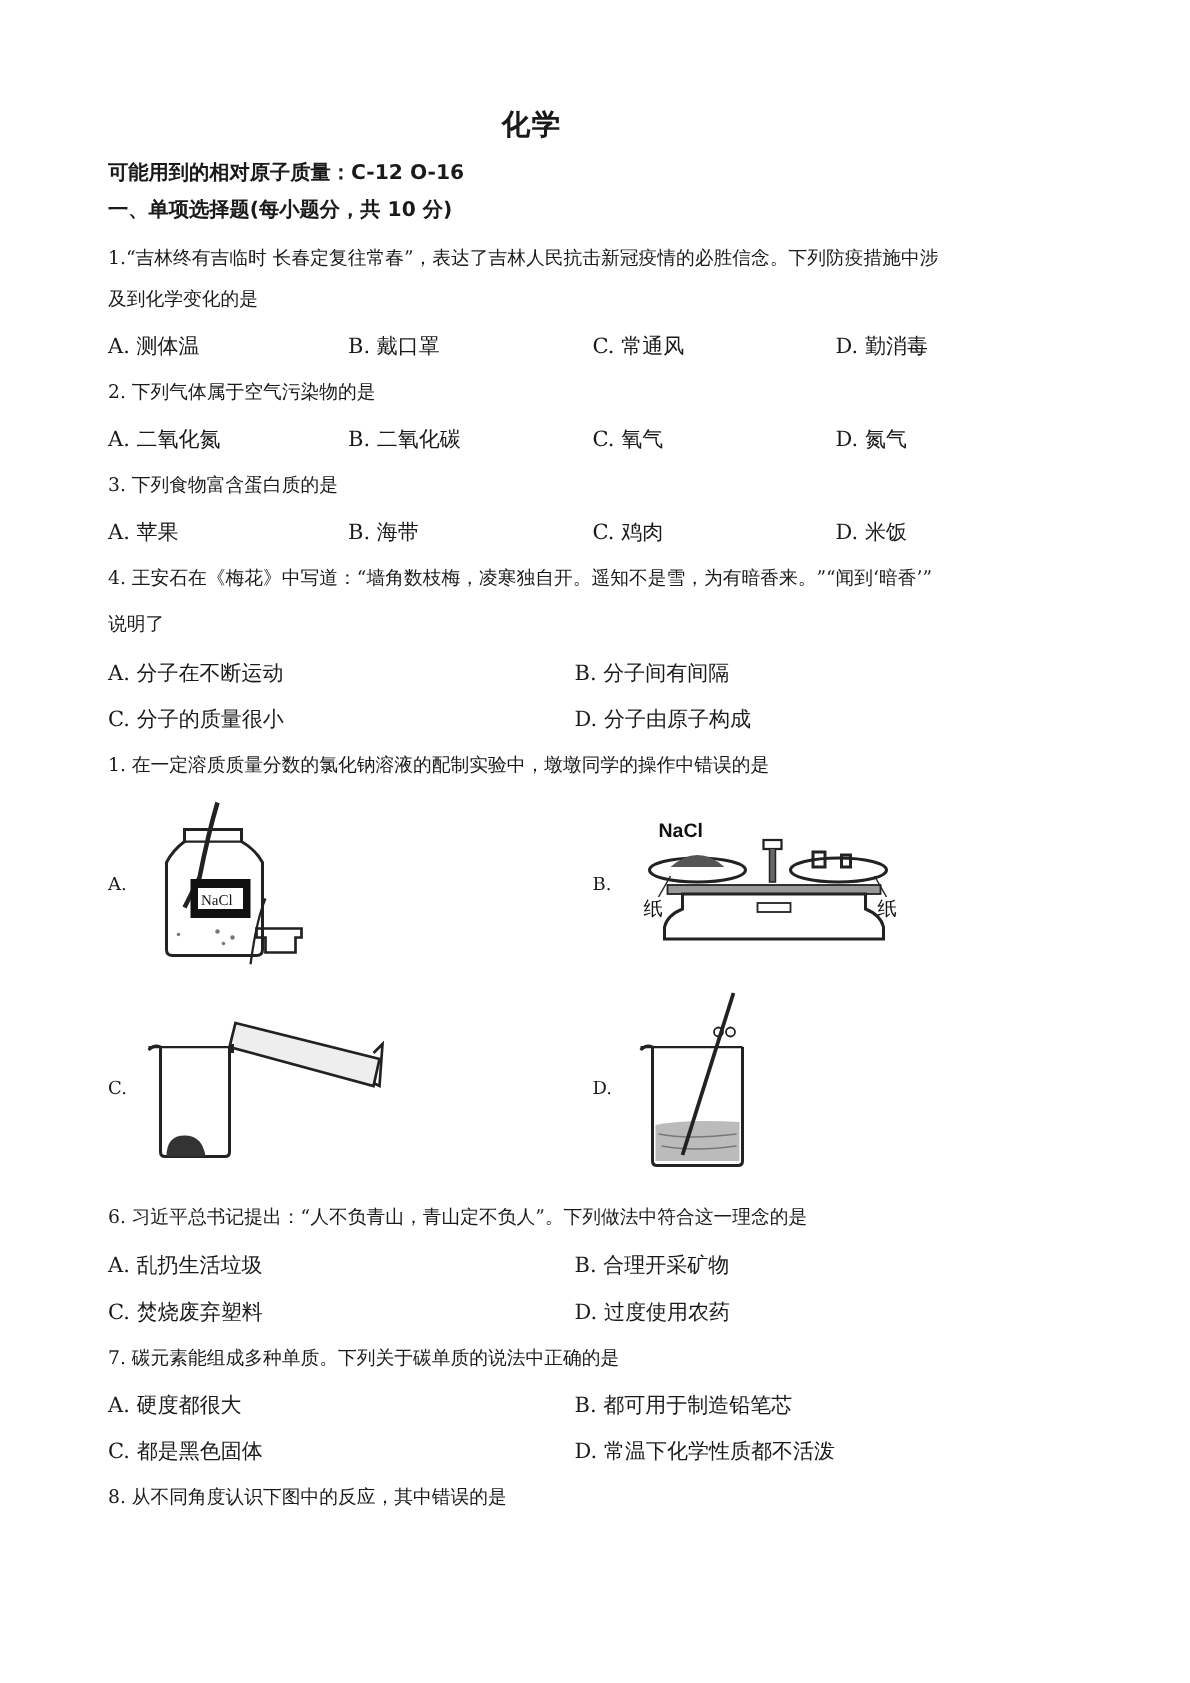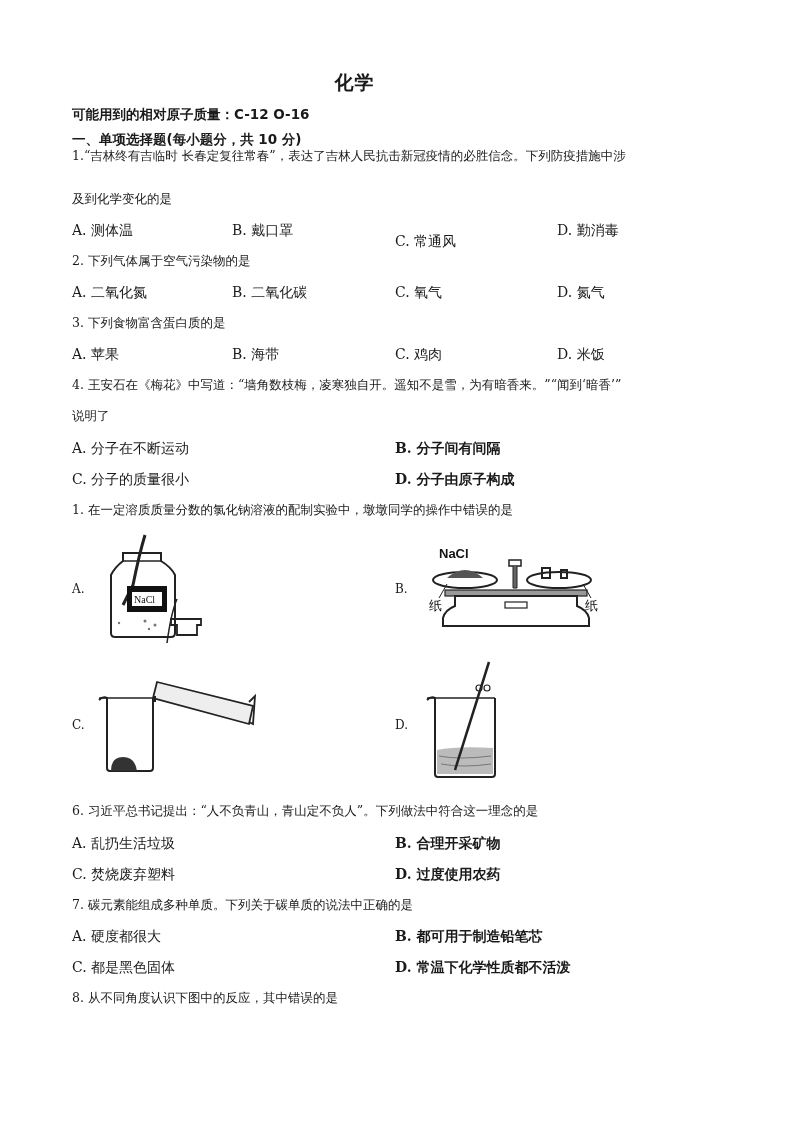--- a/index.html
+++ b/index.html
@@ -14,39 +14,39 @@
     font-family: "DejaVu Sans", "Liberation Sans", sans-serif;
     font-weight: bold; font-size: 19px; letter-spacing: 1px;
   }
   .bold-line {
     left: 72px; font-family: "DejaVu Sans", "Liberation Sans", sans-serif;
     font-weight: bold; font-size: 13.5px;
   }
   .q { left: 72px; font-size: 12.5px; }
   .opt { font-size: 14px; }
   .c1 { left: 72px; } .c2 { left: 232px; } .c3 { left: 395px; } .c4 { left: 557px; }
-  .h2 { left: 395px; font-weight: bold; }
+  .h2 { left: 383px; }
   .figlabel { font-size: 12px; }
   svg { position: absolute; }
 </style>
 </head>
 <body>
 
 <div>
 
   <div class="abs title" style="top:70px">化学</div>
 
   <div class="abs bold-line" style="top:106px">可能用到的相对原子质量：C-12    O-16</div>
   <div class="abs bold-line" style="top:131px">一、单项选择题(每小题分，共 10 分)</div>
 
-  <div class="abs q" style="top:148px">1.“吉林终有吉临时   长春定复往常春”，表达了吉林人民抗击新冠疫情的必胜信念。下列防疫措施中涉</div>
+  <div class="abs q" style="top:164px">1.“吉林终有吉临时   长春定复往常春”，表达了吉林人民抗击新冠疫情的必胜信念。下列防疫措施中涉</div>
   <div class="abs q" style="top:191px">及到化学变化的是</div>
   <div class="abs opt c1" style="top:222px">A. 测体温</div>
   <div class="abs opt c2" style="top:222px">B. 戴口罩</div>
-  <div class="abs opt c3" style="top:233px">C. 常通风</div>
+  <div class="abs opt c3" style="top:222px">C. 常通风</div>
   <div class="abs opt c4" style="top:222px">D. 勤消毒</div>
 
   <div class="abs q" style="top:253px">2. 下列气体属于空气污染物的是</div>
   <div class="abs opt c1" style="top:284px">A.  二氧化氮</div>
   <div class="abs opt c2" style="top:284px">B.  二氧化碳</div>
   <div class="abs opt c3" style="top:284px">C.  氧气</div>
   <div class="abs opt c4" style="top:284px">D.  氮气</div>
 
   <div class="abs q" style="top:315px">3. 下列食物富含蛋白质的是</div>
   <div class="abs opt c1" style="top:346px">A.  苹果</div>

